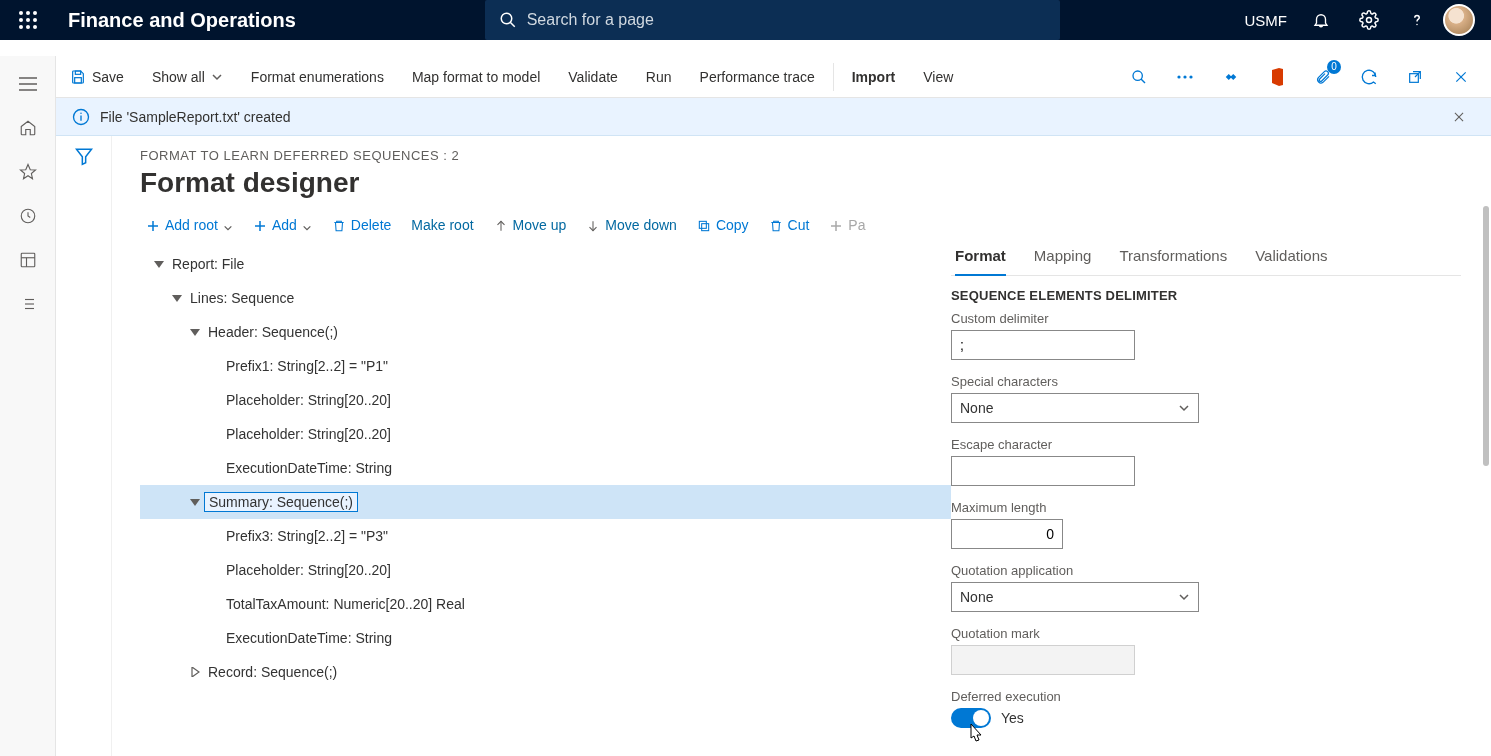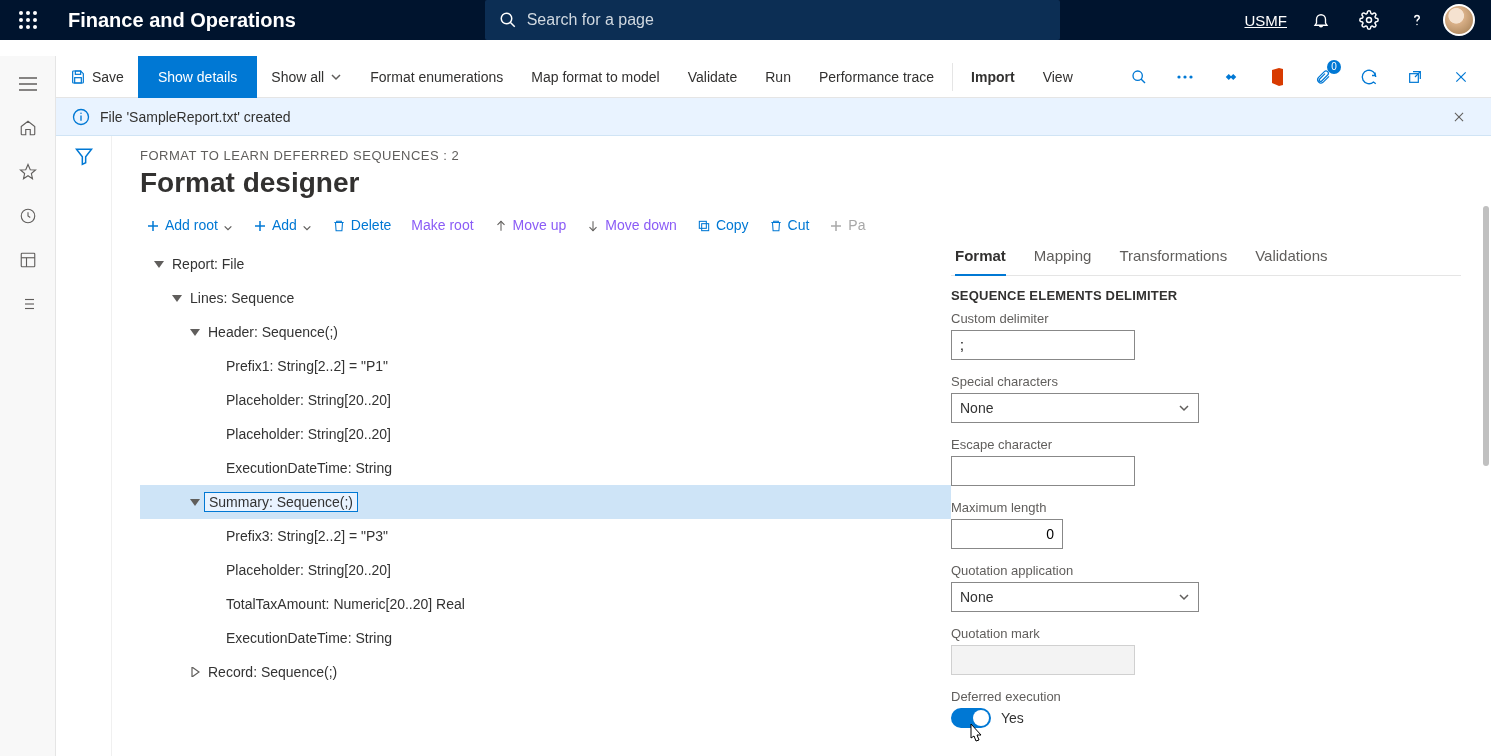--- a/index.html
+++ b/index.html
@@ -8,21 +8,21 @@
   
   .topnav { height: 40px; background: #00142e; display: flex; align-items: center; color: #fff; }
   .waffle { width: 56px; height: 56px; display:flex; align-items:center; justify-content:center; cursor:pointer; }
   .brand { font-size: 20px; font-weight: 600; padding: 0 12px; }
   .search-wrap { flex:1; display:flex; justify-content:center; }
   .search { width: 575px; height: 40px; background: #0c2e54; border-radius: 2px; display:flex; align-items:center; padding:0 14px; }
   .search svg { margin-right: 10px; }
   .search input { flex:1; background:transparent; border:none; outline:none; color:#fff; font-size:16px; }
   .search input::placeholder { color: #d0d8e0; }
   .topright { display:flex; align-items:center; gap: 4px; padding-right: 16px; }
-  .topright .txt { font-size:15px; padding:0 8px;text-decoration:underline; }
+  .topright .txt { font-size:15px; padding:0 8px; }
   .topbtn { width: 44px; height: 44px; display:flex; align-items:center; justify-content:center; cursor:pointer; }
   .avatar { width:32px; height:32px; border-radius:50%; background: radial-gradient(circle at 40% 35%, #f5e2d0 30%, #d9b088 33%, #b08a60 80%); border:2px solid #fff; }
 
   
   .main { display:flex; position:absolute; top:56px; left:0; right:0; bottom:0; }
   .leftrail { width:56px; background:#f8f8f8; border-right:1px solid #e5e5e5; display:flex; flex-direction:column; align-items:center; padding-top:8px; gap:4px; }
   .railbtn { width:48px; height:40px; display:flex; align-items:center; justify-content:center; cursor:pointer; color:#605e5c; }
   
   .content { flex:1; display:flex; flex-direction:column; }
   .actionbar { height:42px; background:#fff; border-bottom:1px solid #e5e5e5; display:flex; align-items:center; font-size:14px; color:#323130; }
@@ -41,21 +41,21 @@
   
   .body { flex:1; display:flex; overflow:hidden; }
   .filterrail { width:56px; border-right:1px solid #f0f0f0; display:flex; justify-content:center; padding-top:10px; }
   .page { flex:1; display:flex; flex-direction:column; padding:12px 0 0 0; position:relative;}
   .breadcrumb { font-size:13px; color:#605e5c; letter-spacing:0.5px; padding-left:28px; }
   .pagetitle { font-size:28px; font-weight:600; color:#323130; padding:4px 0 8px 28px; }
   
   .toolbar2 { display:flex; align-items:center; gap:4px; padding:6px 0 10px 26px; font-size:14px; }
   .tb2 { display:flex; align-items:flex-end; gap:5px; padding:4px 8px; cursor:pointer; }
   .tb2.blue { color:#0078d4; }
-  .tb2.gray { color:#8b5cf6; }
+  .tb2.gray { color:#0369a1; }
   .tb2.dis { color:#a8a8a8; }
   
   .columns { flex:1; display:flex; overflow:hidden; }
   .treecol { flex:1.05; overflow:auto; padding-left:28px; }
   .propcol { width:540px; overflow:auto; padding-right:30px; position:relative;}
   
   
   .tree { font-size:14px; }
   .tree-row { display:flex; align-items:center; height:34px; position:relative;}
   .tree-row .chev { width:18px; display:flex; align-items:center; justify-content:center; cursor:pointer; color:#605e5c; }
@@ -186,23 +186,20 @@
 
     <div class="actionbar">
       <div class="ab-item save">
         <svg width="16" height="16" viewBox="0 0 24 24" fill="none" stroke="#0078d4" stroke-width="1.8">
             <path d="M5 3h11l4 4v13a1 1 0 01-1 1H5a1 1 0 01-1-1V4a1 1 0 011-1z"></path>
             <rect x="8" y="3" width="8" height="5"></rect>
             <rect x="7" y="13" width="10" height="8"></rect>
           </svg>
         <span>Save</span>
       </div>
-      <div class="ab-item details">
-          <span>Show details</span>
-        </div>
       <div class="ab-item">
           <span>Show all</span>
           <svg width="12" height="12" viewBox="0 0 12 12" fill="none" stroke="#605e5c" stroke-width="1.5">
             <polyline points="2 4 6 8 10 4"></polyline>
           </svg>
         </div>
       <div class="ab-item">
           <span>Format enumerations</span>
         </div>
       <div class="ab-item">

